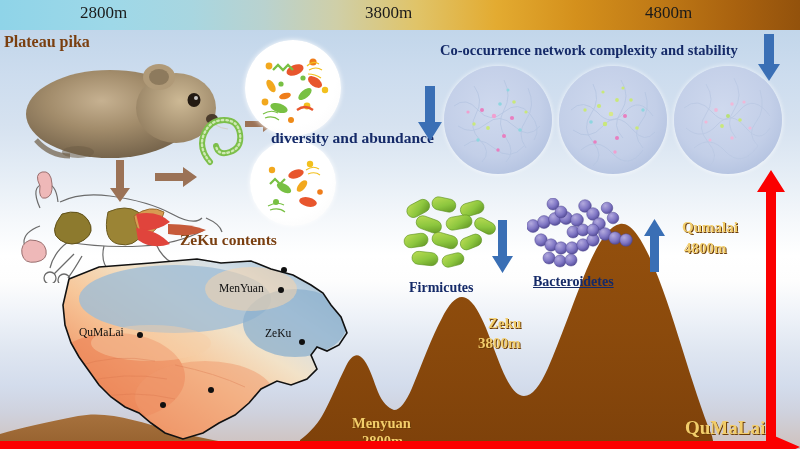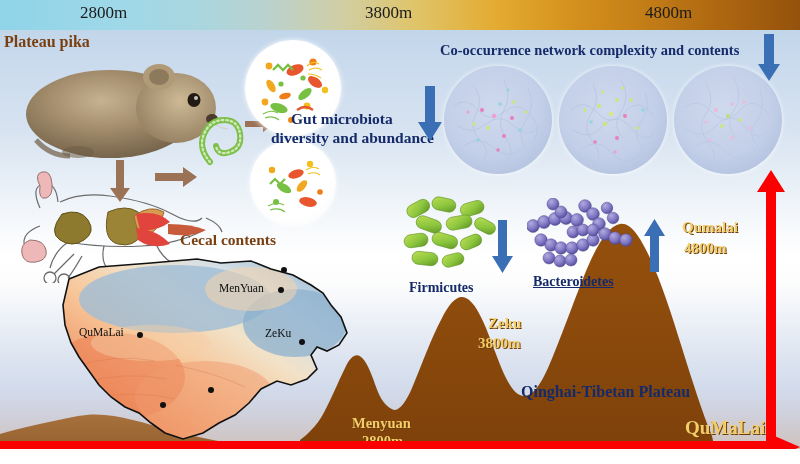--- a/index.html
+++ b/index.html
@@ -213,28 +213,27 @@
         <path d="M18,66 q9,-5 16,-1"></path>
           <path d="M20,70 q9,-3 15,2"></path>
       </g>
       <g stroke="#f2c01e" stroke-width="1.1" fill="none">
         <path d="M56,30 q7,-5 13,-1"></path>
           <path d="M58,34 q7,-3 12,1"></path>
       </g>
     </svg>
   </div>
 
-  <div class="t navy" style="left:291px;top:110px;font-size:15.5px;">Gut microbiota</div>
   <div class="t navy" style="left:271px;top:129px;font-size:15.5px;">diversity and abundance</div>
 
   <svg style="position:absolute;left:417px;top:86px;width:26px;height:56px;" viewBox="0 0 26 56">
     <path d="M8,0 L18,0 L18,36 L25,36 L13,55 L1,36 L8,36 Z" fill="#3a6fb5"></path>
   </svg>
 
-  <div class="t navy" style="left:440px;top:42px;font-size:14.5px;">Co-occurrence network complexity and contents</div>
+  <div class="t navy" style="left:440px;top:42px;font-size:14.5px;">Co-occurrence network complexity and stability</div>
 
   <svg style="position:absolute;left:757px;top:34px;width:24px;height:48px;" viewBox="0 0 24 48">
     <path d="M7,0 L17,0 L17,30 L23,30 L12,47 L1,30 L7,30 Z" fill="#3a6fb5"></path>
   </svg>
 
   <div class="circ net" style="left:444px;top:66px;width:108px;height:108px;">
     <svg viewBox="0 0 108 108" style="width:108px;height:108px;">
       <g stroke="#b7c6e2" stroke-width="0.9" fill="none" opacity=".95">
         <path d="M10,40 q12,-10 24,4 q12,14 26,2 q14,-12 26,2 q12,14 4,26"></path>
         <path d="M14,60 q14,10 28,-2 q14,-12 28,2 q14,14 26,0"></path>
@@ -380,21 +379,21 @@
         <circle cx="44" cy="62" r="6"></circle>
       <circle cx="80" cy="10" r="5.8"></circle>
         <circle cx="86" cy="20" r="5.8"></circle>
     </g>
   </svg>
   <div class="t navy" style="left:533px;top:274px;font-size:14px;text-decoration:underline;">Bacteroidetes</div>
   <svg style="position:absolute;left:644px;top:218px;width:22px;height:54px;" viewBox="0 0 22 54">
     <path d="M6,54 L15,54 L15,18 L21,18 L10.5,1 L0,18 L6,18 Z" fill="#3a6fb5"></path>
   </svg>
 
-  <div class="t brown" style="left:180px;top:231px;font-size:15.5px;">Cecal contents</div>
+  <div class="t brown" style="left:180px;top:231px;font-size:15.5px;">ZeKu contents</div>
 
   <div class="mapwrap">
     <svg viewBox="0 0 300 196" style="width:300px;height:196px;">
       <defs>
         <clipPath id="qclip">
           <path d="M14,32 L44,20 L96,16 L142,12 L166,16 L196,14 L216,22 L238,28
                    L256,38 L268,46 L276,58 L286,70 L292,86 L284,98 L272,104
                    L262,100 L256,108 L262,122 L252,132 L236,138 L222,134
                    L206,142 L194,156 L180,168 L164,176 L148,186 L128,192
                    L110,186 L96,176 L84,166 L70,160 L56,150 L44,138
@@ -445,21 +444,20 @@
 
   <div class="t gold" style="left:352px;top:415px;font-size:14.5px;">Menyuan</div>
   <div class="t gold" style="left:362px;top:433px;font-size:14.5px;">2800m</div>
 
   <div class="t gold" style="left:488px;top:315px;font-size:15px;">Zeku</div>
   <div class="t gold" style="left:478px;top:335px;font-size:15px;">3800m</div>
 
   <div class="t gold" style="left:682px;top:219px;font-size:15px;">Qumalai</div>
   <div class="t gold" style="left:684px;top:240px;font-size:15px;">4800m</div>
 
-  <div class="t navy" style="left:521px;top:383px;font-size:16px;">Qinghai-Tibetan Plateau</div>
   <div class="t gold" style="left:685px;top:417px;font-size:19px;">QuMaLai</div>
 
   <svg style="position:absolute;left:756px;top:170px;width:30px;height:280px;" viewBox="0 0 30 280">
     <path d="M10,280 L20,280 L20,22 L29,22 L15,0 L1,22 L10,22 Z" fill="#fb0000"></path>
   </svg>
   <svg style="position:absolute;left:0px;top:434px;width:800px;height:26px;" viewBox="0 0 800 26" preserveAspectRatio="none">
     <path d="M0,7 L770,7 L770,0 L800,13 L770,26 L770,19 L0,19 Z" fill="#fb0000"></path>
   </svg>
 
 </div>

